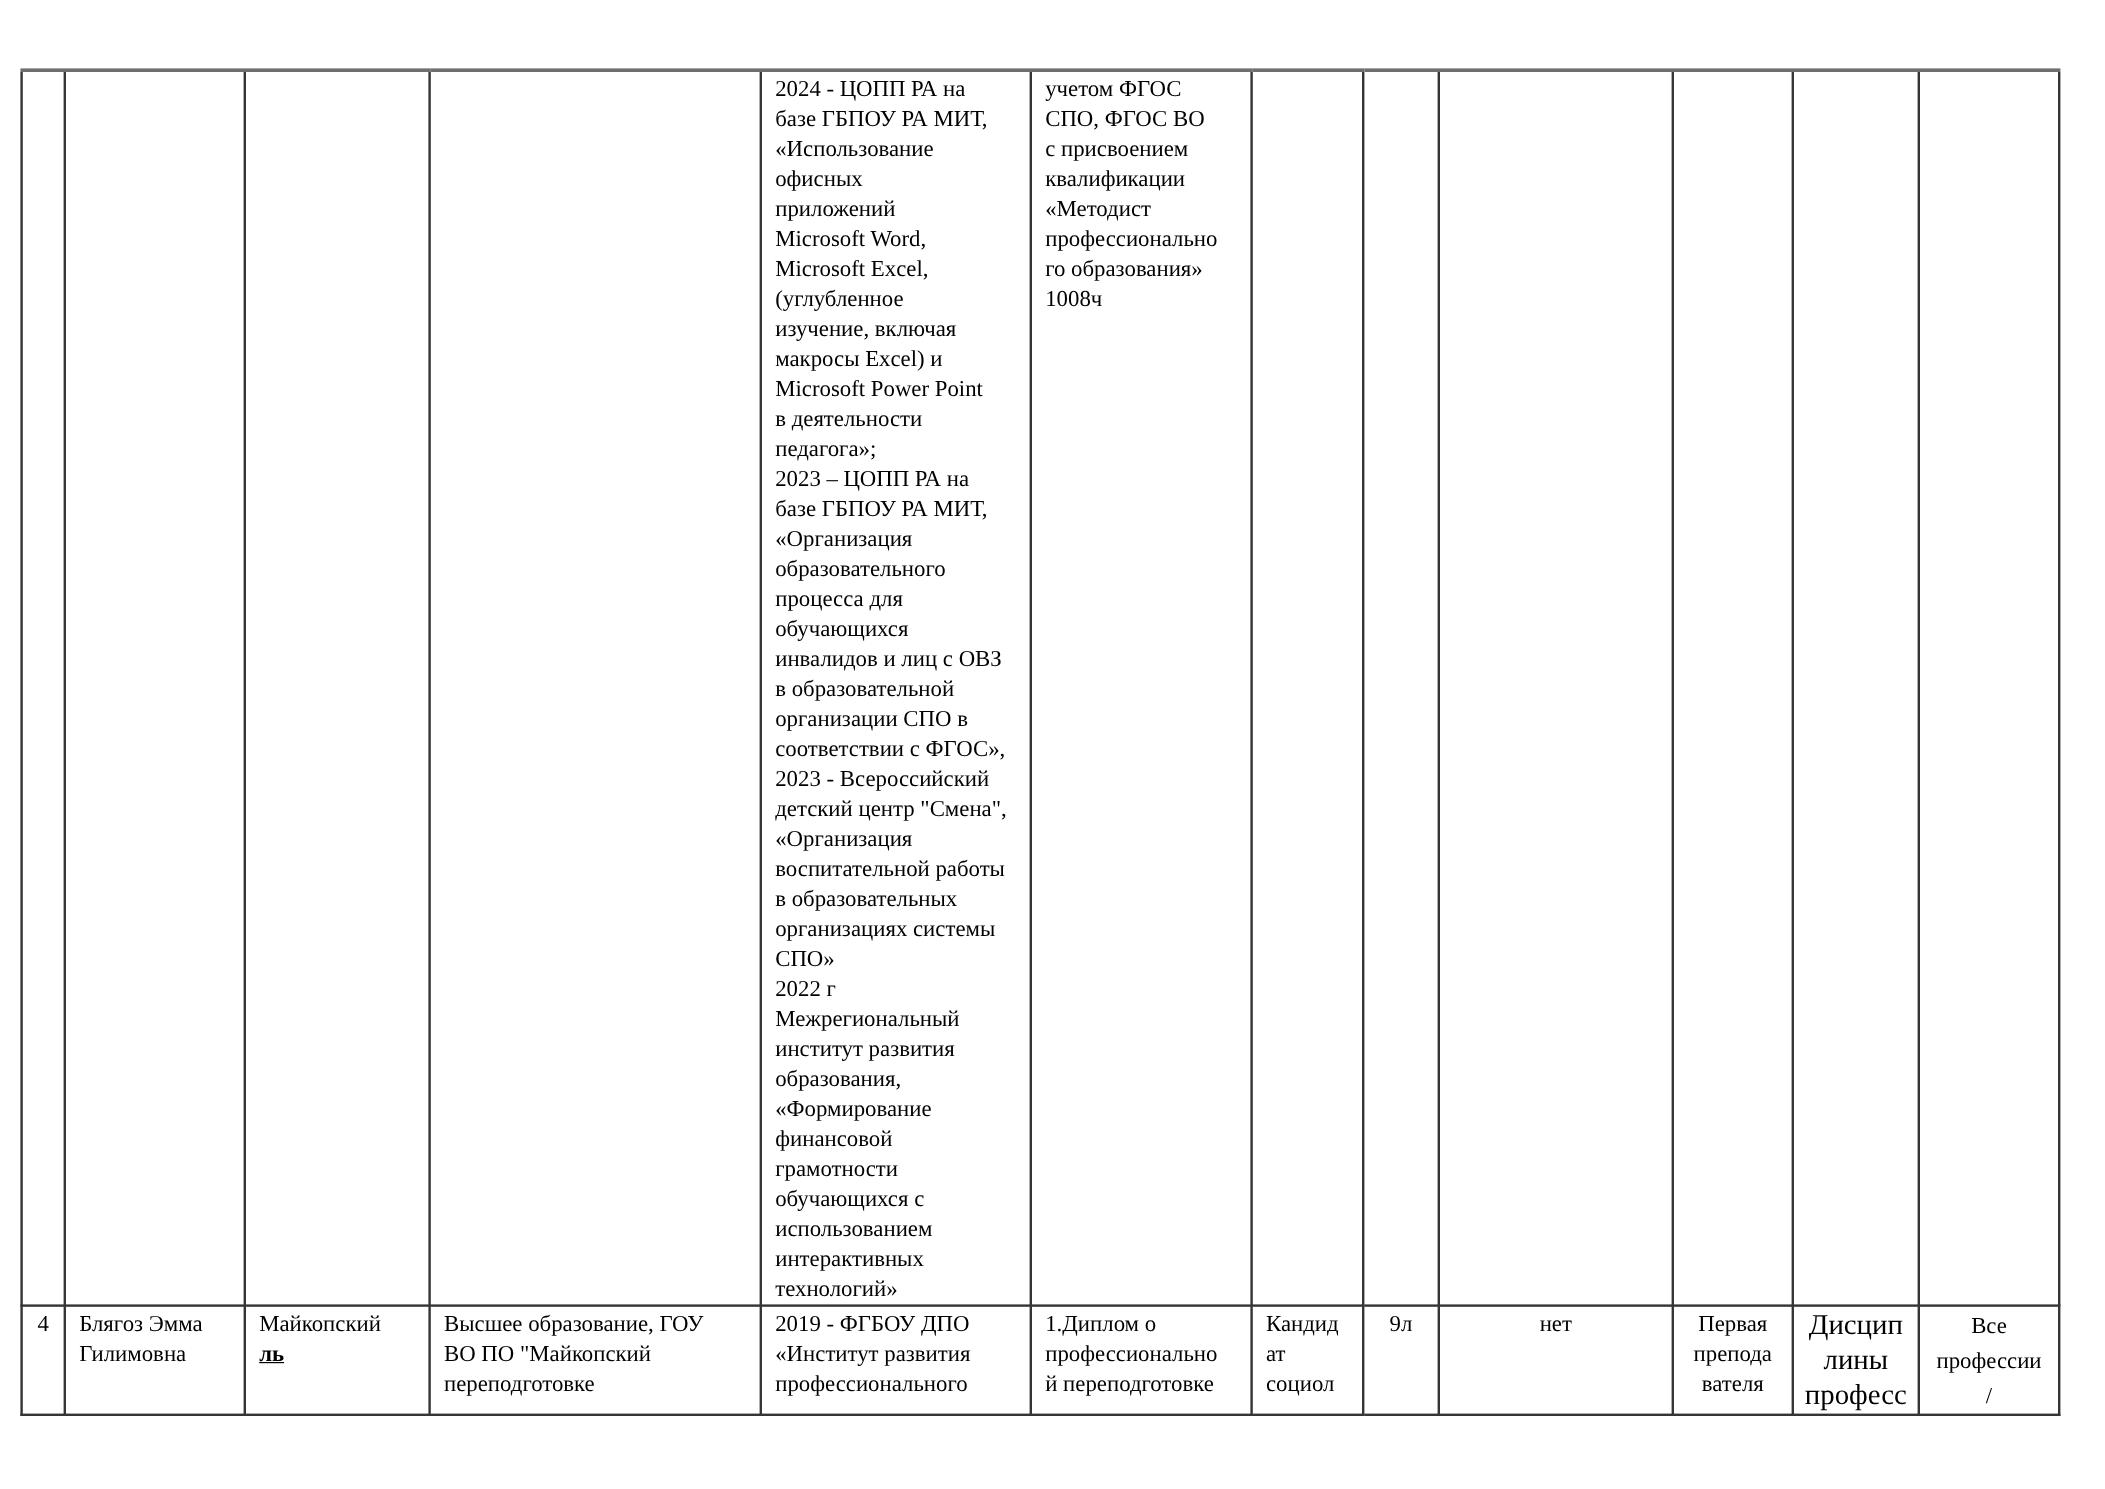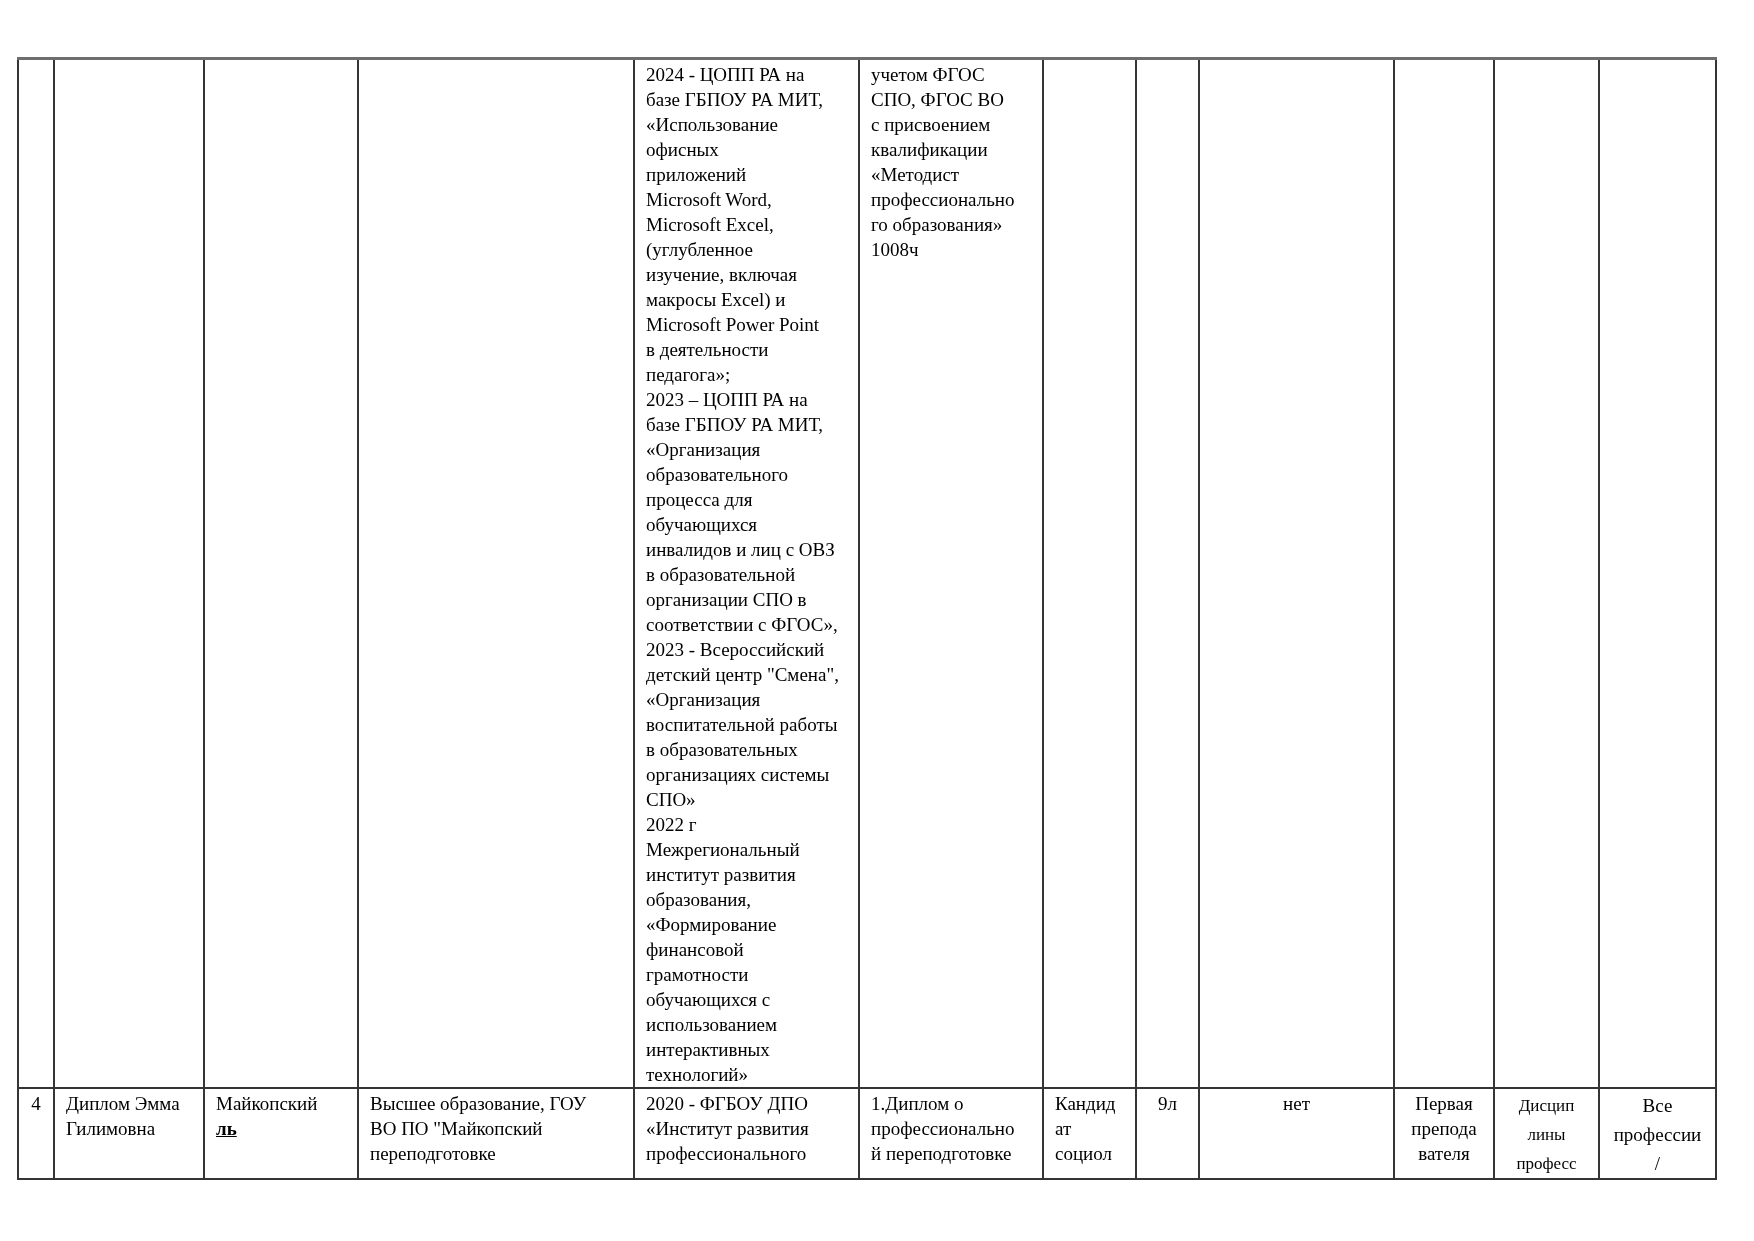--- a/index.html
+++ b/index.html
@@ -23,21 +23,21 @@
     padding:2px 6px 0 11px;
     font-size:19px;
     line-height:25px;
     white-space:pre-line;
     word-wrap:break-word;
   }
   tr.row-cont td{border-top:3px solid #6e6e6e;}
   tr.row-cont{height:759px;}
   tr.row-4{height:88px;}
   td.center{text-align:center;padding:2px 2px 0 2px;}
-  td.cell-disciplines{font-size:17px;line-height:29px;}
+  td.cell-disciplines{font-size:24px;line-height:29px;}
   td.cell-professions{line-height:29px;border-radius:24px;}
   strong{font-weight:bold;text-decoration:underline;}
 </style>
 </head>
 <body>
 
 <div class="page">
   <table class="doc-table">
     <colgroup>
       <col style="width:36px">
@@ -112,27 +112,27 @@
       <td></td>
       <td></td>
       <td></td>
       <td></td>
       <td></td>
       <td></td>
     </tr>
 
     <tr class="row-4">
       <td class="center">4</td>
-      <td>Диплом Эмма
+      <td>Блягоз Эмма
 Гилимовна</td>
       <td><span>Майкопский</span><br><strong>ль</strong></td>
       <td>Высшее образование, ГОУ
 ВО ПО "Майкопский
 переподготовке</td>
-      <td>2020 - ФГБОУ ДПО
+      <td>2019 - ФГБОУ ДПО
 «Институт развития
 профессионального</td>
       <td>1.Диплом о
 профессионально
 й переподготовке</td>
       <td>Кандид
 ат
 социол</td>
       <td class="center">9л</td>
       <td class="center">нет</td>

